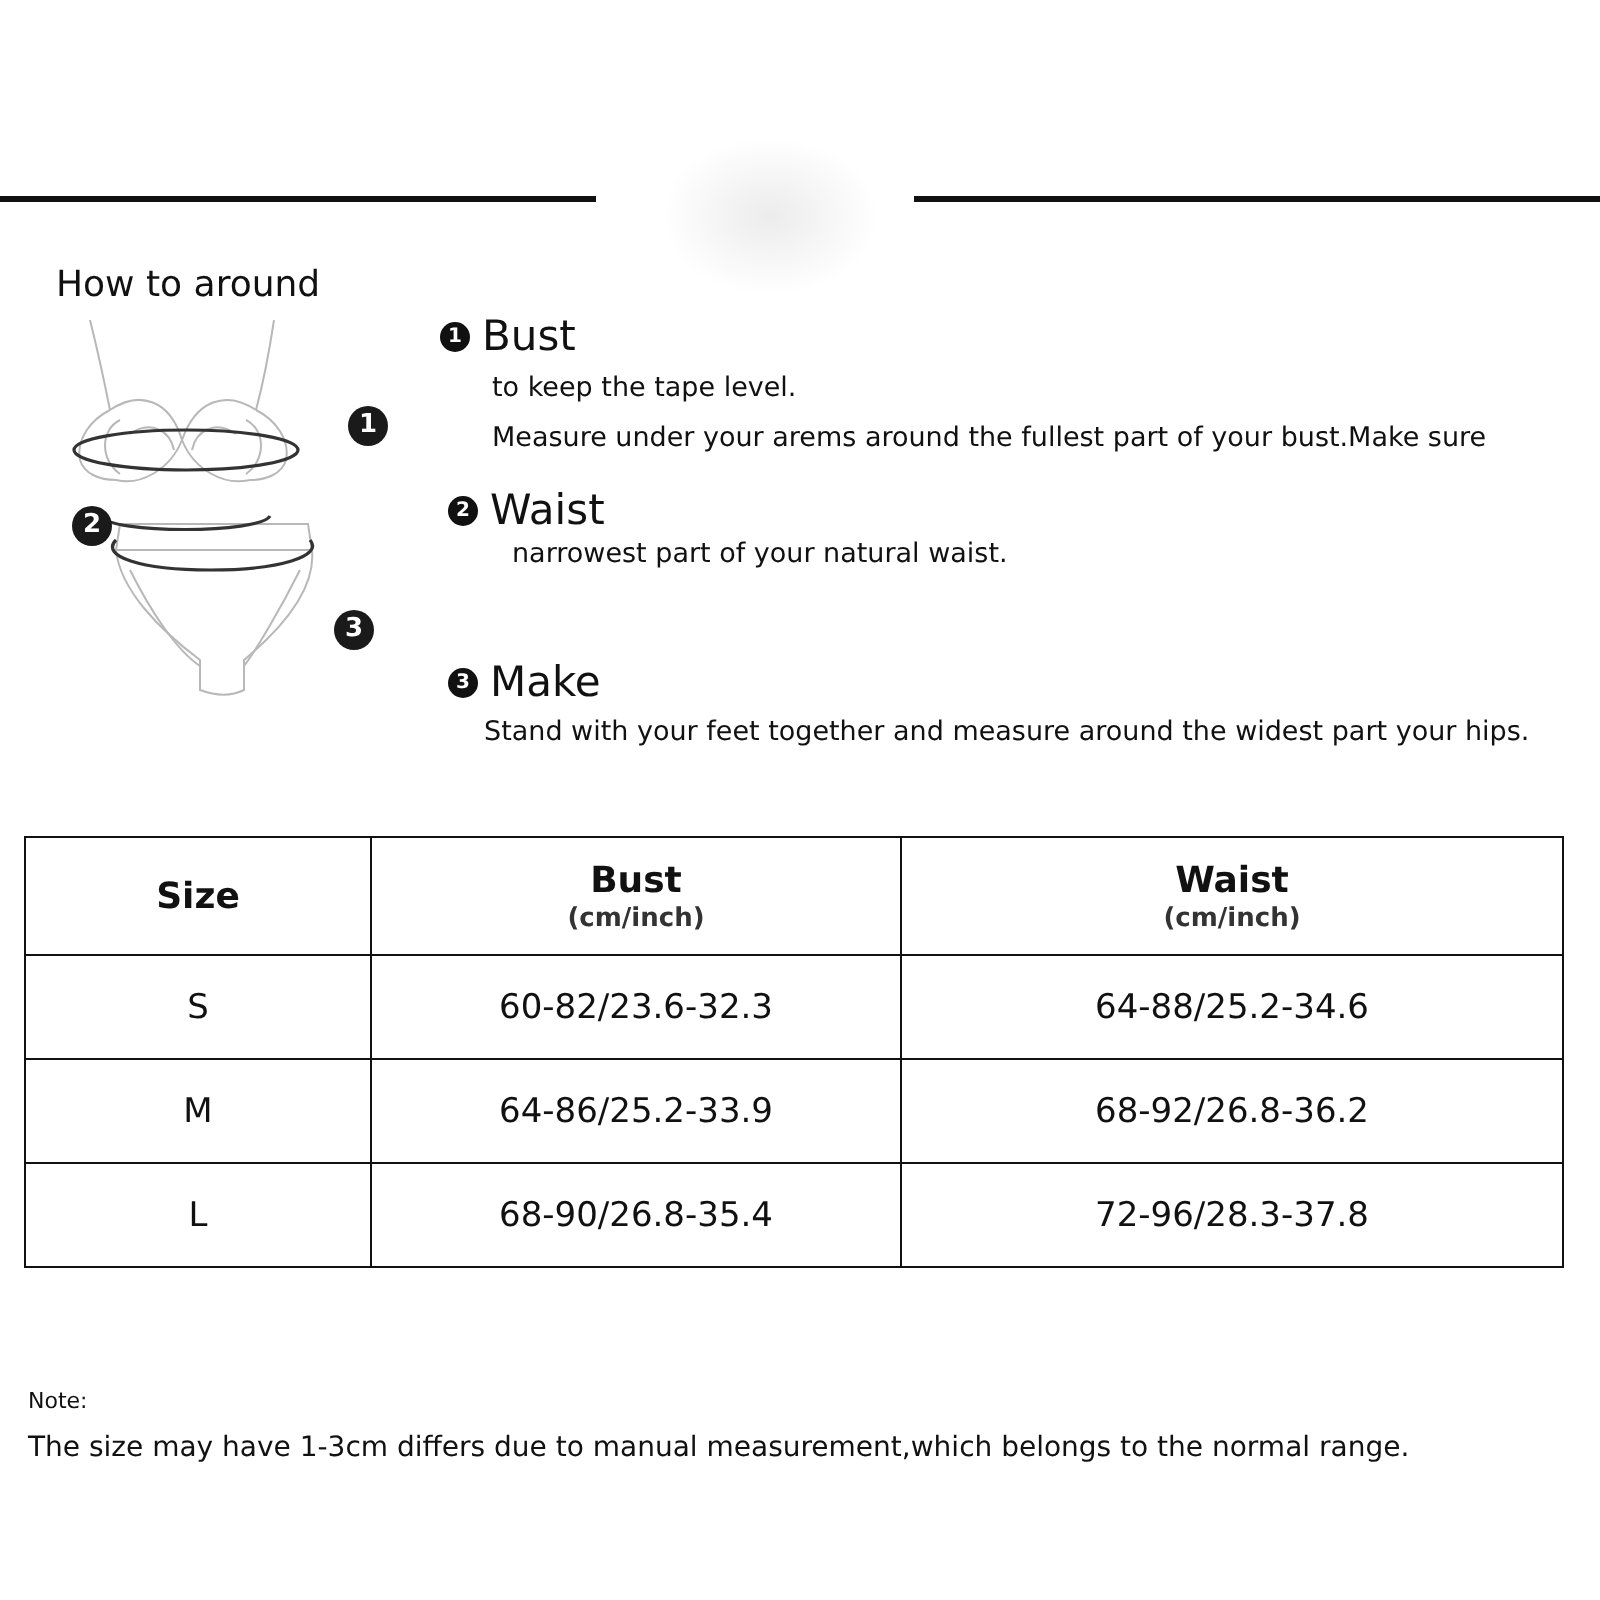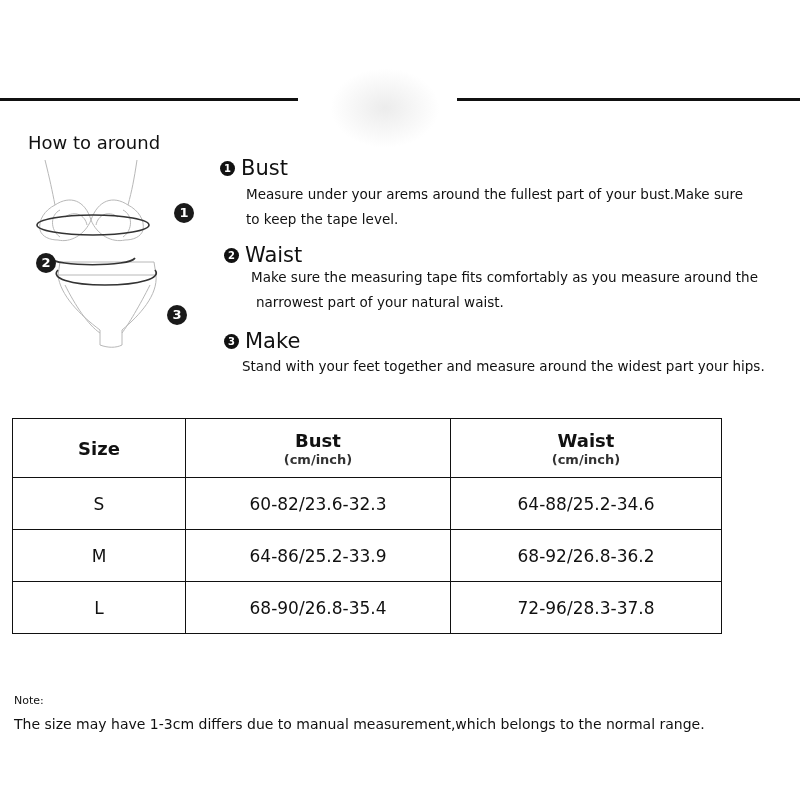--- a/index.html
+++ b/index.html
@@ -12,21 +12,21 @@
                border-radius:50%; background:radial-gradient(ellipse at center, rgba(220,220,220,0.55) 0%, rgba(255,255,255,0) 70%); }
   .how-title { position:absolute; left:28px; top:132px; font-size:18px; color:#111; }
   .illus { position:absolute; left:30px; top:155px; width:175px; height:220px; }
   .num-badge { position:absolute; width:20px; height:20px; border-radius:50%; background:#1a1a1a;
                color:#fff; font-size:13px; font-weight:bold; text-align:center; line-height:20px; }
   .section { position:absolute; left:220px; }
   .sec-head { display:flex; align-items:center; font-size:21px; color:#111; }
   .sec-badge { width:15px; height:15px; border-radius:50%; background:#111; color:#fff;
                font-size:10px; font-weight:bold; text-align:center; line-height:15px; margin-right:6px; }
   .sec-text { font-size:13.5px; line-height:25px; color:#111; }
-  table.size-table { position:absolute; left:12px; top:418px; width:710px; border-collapse:collapse; }
+  table.size-table { position:absolute; left:12px; top:418px; width:770px; border-collapse:collapse; }
   table.size-table td, table.size-table th { border:1.5px solid #111; text-align:center; padding:0; }
   table.size-table th { height:58px; font-size:18px; font-weight:bold; vertical-align:middle; }
   table.size-table th .unit { display:block; font-size:13px; font-weight:bold; color:#333; margin-top:1px; }
   table.size-table td { font-size:17px; height:51px; }
   .col-size { width:172px; }
   .col-bust { width:264px; }
   .note-title { position:absolute; left:14px; top:694px; font-size:11px; }
   .note-text { position:absolute; left:14px; top:716px; font-size:14px; }
 </style>
 </head>
@@ -69,32 +69,31 @@
   <div class="num-badge" style="left:6px; top:98px;">2</div>
   <div class="num-badge" style="left:137px; top:150px;">3</div>
 </div>
 
 <div class="section" style="top:156px;">
   <div class="sec-head">
     <span class="sec-badge">1</span>
     <span>Bust</span>
   </div>
   <div class="sec-text" style="margin-left:26px; margin-top:2px;">
+    <div>to keep the tape level.</div>
     <div>Measure under your arems around the fullest part of your bust.Make sure</div>
-    <div>to keep the tape level.</div>
   </div>
 </div>
 
 <div class="section" style="top:243px; left:224px;">
   <div class="sec-head">
     <span class="sec-badge">2</span>
     <span>Waist</span>
   </div>
   <div class="sec-text" style="margin-left:27px; margin-top:-2px;">
-    <div>Make sure the measuring tape fits comfortably as you measure around the</div>
     <div style="margin-left:5px;">narrowest part of your natural waist.</div>
   </div>
 </div>
 
 <div class="section" style="top:329px; left:224px;">
   <div class="sec-head">
     <span class="sec-badge">3</span>
     <span>Make</span>
   </div>
   <div class="sec-text" style="margin-left:18px; margin-top:1px;">

